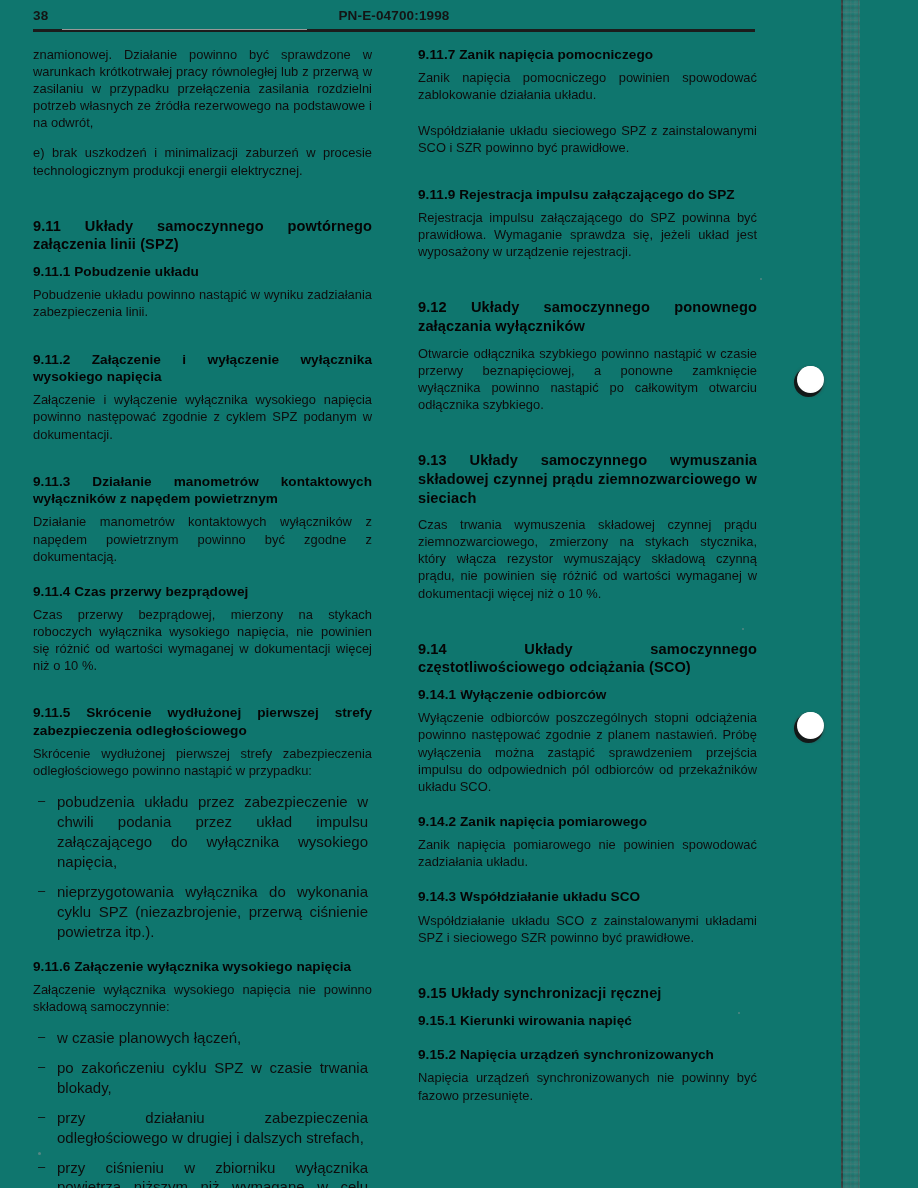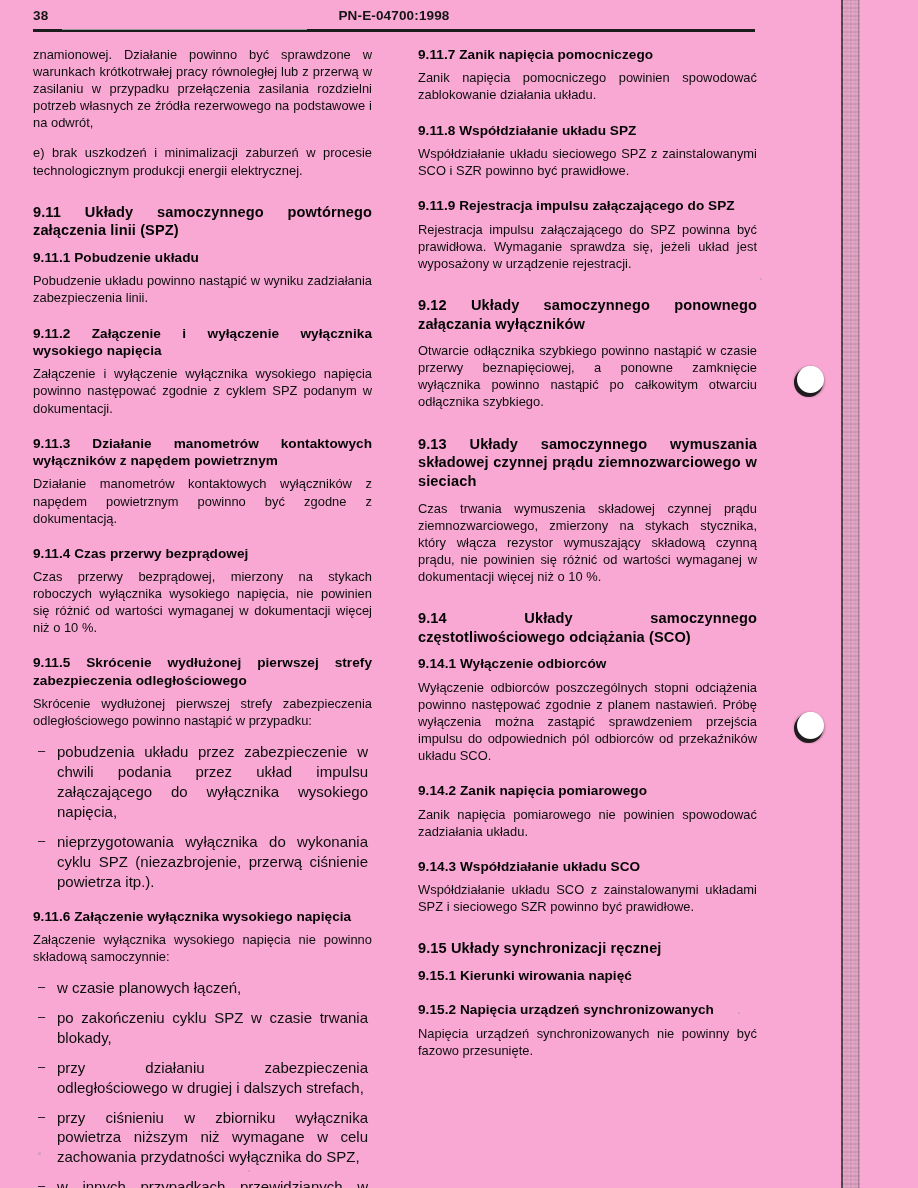--- a/index.html
+++ b/index.html
@@ -11,21 +11,21 @@
   body {
     font-family: "Liberation Sans", sans-serif;
     color: #0a0a0a;
     -webkit-font-smoothing: none;
   }
   .page {
     position: relative;
     width: 918px;
     height: 1188px;
     margin: 0 auto;
-    background: #f9a8d4;
+    background: #0f766e;
     overflow: hidden;
   }
 
   
   .running-head {
     position: absolute;
     left: 33px;
     top: 8px;
     width: 722px;
     height: 22px;
@@ -82,38 +82,39 @@
     width: 339px;
   }
 
   
   .h2 {
     font-size: 14.6px;
     font-weight: bold;
     line-height: 1.28;
     text-align: justify;
     text-align-last: left;
-    margin: 0 0 9px 0;
+    margin: 14px 0 9px 0;
     letter-spacing: 0.1px;
     color: #050505;
   }
   .h2.spread {
     text-align: justify;
   }
   .h3 {
     font-size: 13.6px;
     font-weight: bold;
     line-height: 1.28;
     margin: 0 0 6px 0;
     letter-spacing: 0.05px;
     color: #050505;
   }
   .h3.spread {
     text-align: justify;
     text-align-last: left;
+    margin-top: 12px;
   }
   p.body {
     font-size: 12.9px;
     line-height: 1.325;
     margin: 0 0 7px 0;
     text-align: justify;
     text-align-last: left;
     letter-spacing: 0.02px;
     color: #0d0d0d;
     -webkit-hyphens: manual;
@@ -292,21 +293,20 @@
 
     </div>
 
     <div class="col">
 
       <h3 class="h3">9.11.7 Zanik napięcia pomocniczego</h3>
       <p class="body">Zanik napięcia pomocniczego powinien spowodować zablokowanie działania układu.</p>
 
       <div class="gap-md"></div>
 
-      <h3 class="h3">9.11.8 Współdziałanie układu SPZ</h3>
       <p class="body">Współdziałanie układu sieciowego SPZ z zainstalowanymi SCO i SZR powinno być prawidłowe.</p>
 
       <div class="gap-md"></div>
 
       <h3 class="h3 spread">9.11.9 Rejestracja impulsu załączającego do SPZ</h3>
       <p class="body">Rejestracja impulsu załączającego do SPZ powinna być prawidłowa. Wymaganie sprawdza się, jeżeli układ jest wyposażony w urządzenie rejestracji.</p>
 
       <div class="gap-lg"></div>
 
       <h2 class="h2 spread">9.12 Układy samoczynnego ponownego załączania wyłączników</h2>

